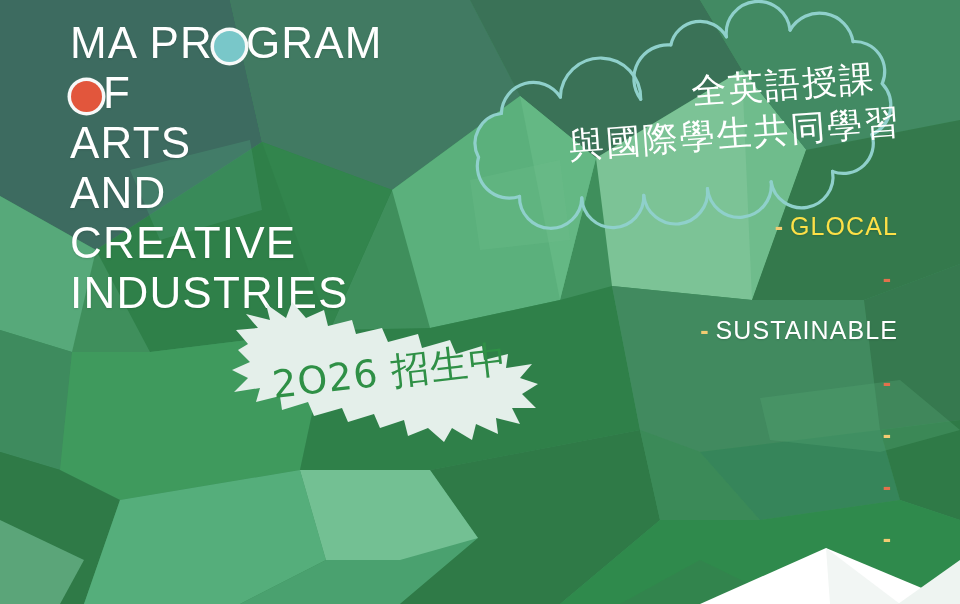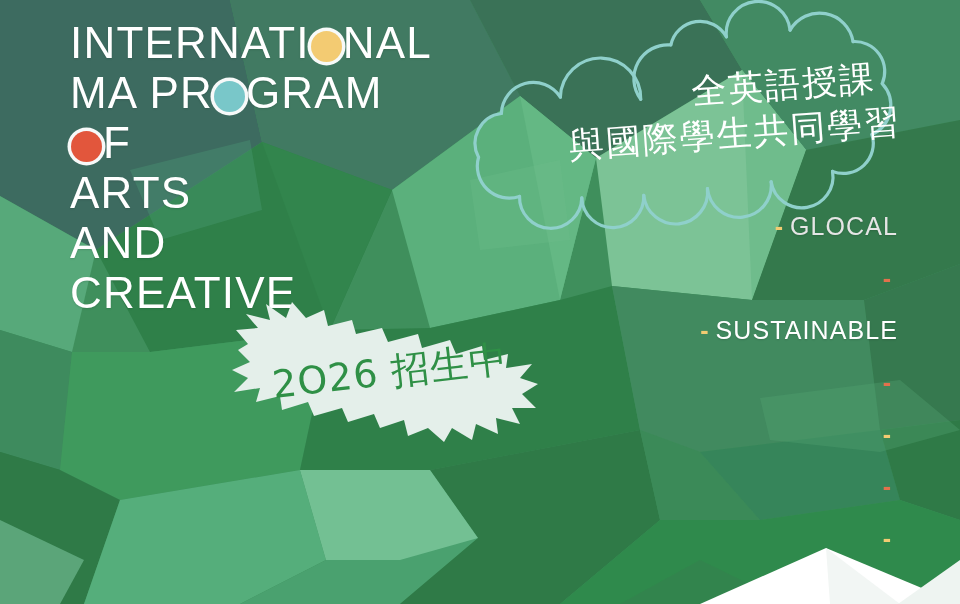--- a/index.html
+++ b/index.html
@@ -190,36 +190,36 @@
 
     <polygon points="826,548 960,604 700,604" fill="#ffffff"></polygon>
     <polygon points="826,548 900,604 830,604" fill="#f2f6f4"></polygon>
     <polygon points="960,560 960,604 898,604" fill="#eef4f1"></polygon>
 
     <polygon points="760,398 900,380 960,430 880,452 770,440" fill="#53a274" opacity=".35"></polygon>
   </svg>
 
   <div id="headline">
     <span class="hl-line">
-      <span class="hl-seg">INTERNATI</span><span class="dot yellow"></span><span class="hl-seg">NAL</span>
-    </span>
-    <span class="hl-line">
       <span class="hl-seg">MA PR</span><span class="dot blue"></span><span class="hl-seg">GRAM</span>
     </span>
     <span class="hl-line">
       <span class="dot red"></span><span class="hl-seg">F</span>
     </span>
     <span class="hl-line">
       <span class="hl-seg">ARTS</span>
     </span>
     <span class="hl-line">
       <span class="hl-seg">AND</span>
     </span>
     <span class="hl-line">
       <span class="hl-seg">CREATIVE</span>
+    </span>
+    <span class="hl-line">
+      <span class="hl-seg">INDUSTRIES</span>
     </span>
   </div>
 
   <div id="cloud">
     <svg viewBox="0 0 440 178">
       <g fill="none" stroke="#8fd0cb" stroke-width="3.2" stroke-linecap="round">
 
         <path d="M176 70 A34 34 0 0 1 210 18"></path>
         <path d="M210 18 A30 30 0 0 1 266 14"></path>
         <path d="M266 14 A32 32 0 0 1 330 12"></path>
@@ -243,21 +243,21 @@
     </svg>
     <div id="cloud-text">
       <div class="cloud-line l1">全英語授課</div>
       <div class="cloud-line l2">與國際學生共同學習</div>
     </div>
   </div>
 
   <div id="keywords">
     <div class="kw">
       <span class="kw-dash" style="color:#f3cb72">-</span>
-      <span class="kw-label" style="color:#e5e5e5">GLOCAL</span>
+      <span class="kw-label" style="color:#fde047">GLOCAL</span>
     </div>
     <div class="kw">
       <span class="kw-dash" style="color:#e2714c">-</span>
     </div>
     <div class="kw">
       <span class="kw-dash" style="color:#f3cb72">-</span>
       <span class="kw-label" style="color:#ffffff">SUSTAINABLE</span>
     </div>
     <div class="kw">
       <span class="kw-dash" style="color:#e2714c">-</span>

